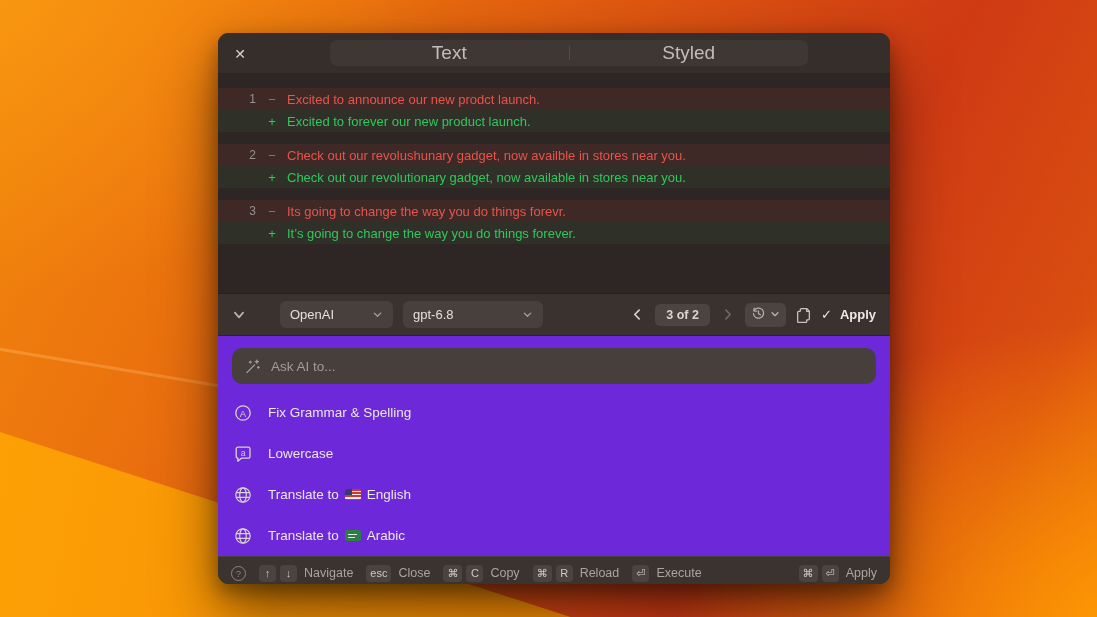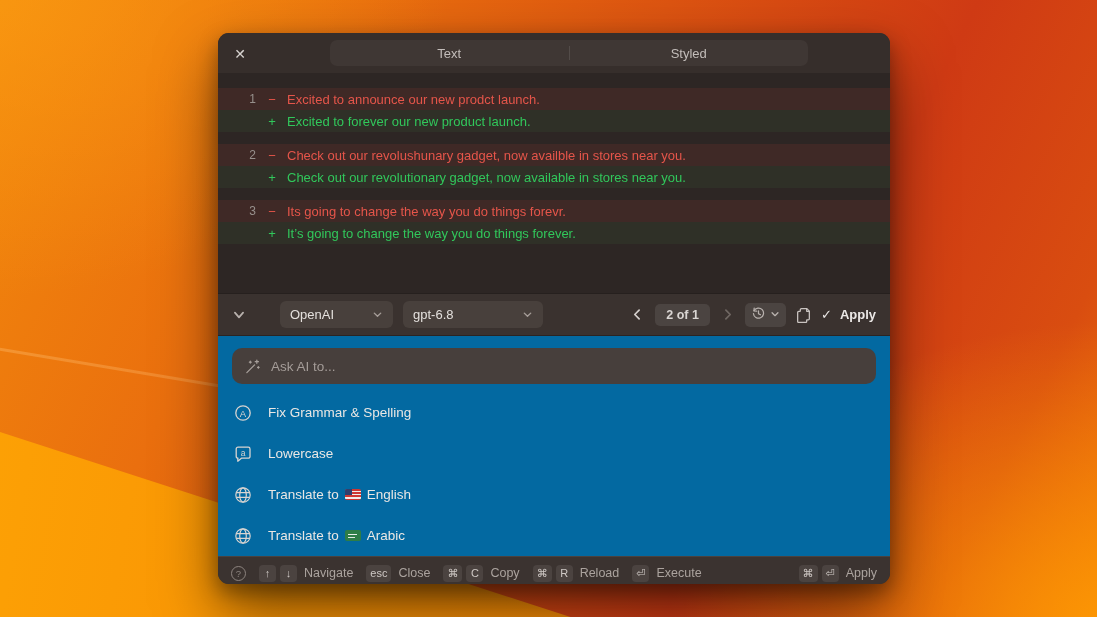--- a/index.html
+++ b/index.html
@@ -24,21 +24,21 @@
     background:#3b3330; border-radius:11px; display:flex; flex-direction:column;
     box-shadow:0 28px 60px rgba(0,0,0,.5), 0 8px 20px rgba(0,0,0,.35);
     overflow:hidden; color:#e7e3e0; }
 
   
   .header { height:40px; background:#362e2b; position:relative; flex:none; }
   .close-btn { position:absolute; left:13px; top:12px; width:18px; height:18px;
     background:none; border:none; color:#d8d4d1; font-size:14px; line-height:16px; cursor:pointer; }
   .segmented { position:absolute; left:112px; top:7px; width:478px; height:26px;
     background:#3f3734; border-radius:7px; display:flex; align-items:stretch; }
-  .seg { flex:1; border:none; background:none; color:#c3bdba; font-size:13px;
+  .seg { flex:1; border:none; background:none; color:#c3bdba; font-size:19px;
     display:flex; align-items:center; justify-content:center; cursor:pointer; font-family:inherit; }
   .seg.selected { background:#5b5455; border-radius:6px; color:#edebe9; }
   .seg-divider { width:1px; background:#534c49; margin:6px 0; flex:none; }
 
   
   .diff { height:220px; flex:none; background:#2d2624; padding-top:15px; font-size:13px; }
   .diff-group { margin-bottom:12px; }
   .diff-row { height:22px; display:flex; align-items:center; }
   .diff-row.removed { background:rgba(255,82,64,.085); }
   .diff-row.added   { background:rgba(84,214,110,.06); }
@@ -65,21 +65,21 @@
   .page-badge { background:#4b4441; border-radius:5px; padding:4px 11px; color:#dad6d3;
     font-size:12.5px; font-weight:bold; }
   .history-btn { display:flex; align-items:center; gap:4px; background:#4b4441; border:none;
     border-radius:5px; padding:3px 6px; color:#b9b2ae; cursor:pointer; }
   .icon-btn { background:none; border:none; color:#c9c3c0; display:flex; cursor:pointer; }
   .apply-btn { background:none; border:none; display:flex; align-items:center; gap:8px;
     color:#ebe8e6; font-size:13px; font-weight:bold; font-family:inherit; cursor:pointer; }
   .apply-check { font-size:13px; font-weight:normal; }
 
   
-  .panel { flex:1; background:#0369a1; display:flex; flex-direction:column; }
+  .panel { flex:1; background:#6d28d9; display:flex; flex-direction:column; }
   .ask-input { margin:12px 14px 8px; height:36px; background:#473f3c; border-radius:10px;
     display:flex; align-items:center; padding:0 12px; gap:10px; cursor:text; }
   .ask-input .placeholder { color:#a49c98; font-size:13.5px; }
   .wand { color:#a8a09c; display:flex; }
   .cmd-row { height:41px; display:flex; align-items:center; padding:0 15px; gap:15px;
     color:#eae7e4; font-size:13.5px; cursor:pointer; }
   .cmd-icon { color:#d8d4d1; display:flex; flex:none; }
   .cmd-label { display:flex; align-items:center; gap:6px;text-align:center; }
 
   
@@ -183,21 +183,21 @@
           </svg>
       </span>
     </button>
 
     <div class="right-cluster">
       <button class="nav-btn prev">
         <svg width="13" height="13" viewBox="0 0 12 12">
             <path d="M7.5 2L3.5 6l4 4" fill="none" stroke="currentColor" stroke-width="1.6" stroke-linecap="round" stroke-linejoin="round"></path>
           </svg>
       </button>
-      <span class="page-badge">2 of 1</span>
+      <span class="page-badge">3 of 2</span>
       <button class="nav-btn next">
         <svg width="13" height="13" viewBox="0 0 12 12">
             <path d="M4.5 2l4 4-4 4" fill="none" stroke="currentColor" stroke-width="1.6" stroke-linecap="round" stroke-linejoin="round"></path>
           </svg>
       </button>
       <button class="history-btn">
         <span>
           <svg width="15" height="15" viewBox="0 0 16 16" fill="none" stroke="currentColor" stroke-width="1.3" stroke-linecap="round" stroke-linejoin="round">
             <path d="M3.2 5.1 A5.4 5.4 0 1 1 2.6 8"></path>
             <path d="M3.4 2.2l-.3 3 3 .3"></path>

